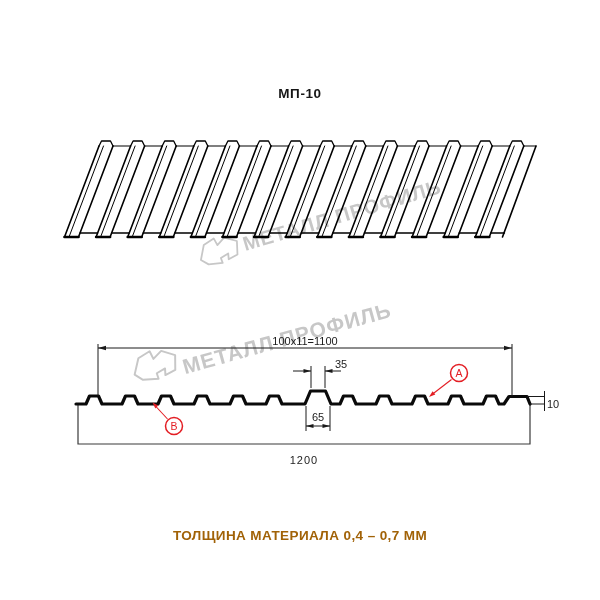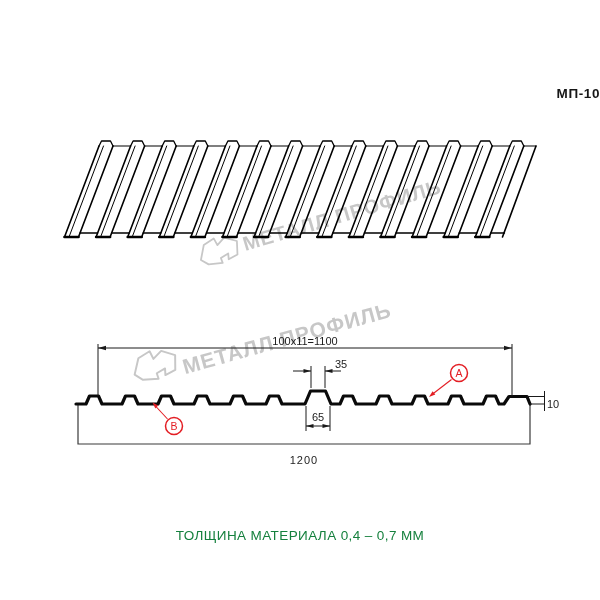--- a/index.html
+++ b/index.html
@@ -1,23 +1,23 @@
 <!DOCTYPE html>
 <html><head>
 <meta charset="utf-8">
 <style>
   html,body{margin:0;padding:0;background:#fff;}
   .page{position:relative;width:600px;height:600px;background:#ffffff;overflow:hidden;
         font-family:"Liberation Sans",sans-serif;color:#141414;}
   .title{position:absolute;left:0;top:48px;width:600px;text-align:center;
          font-size:31px;font-weight:bold;letter-spacing:1px;color:#141414;}
-  .subtitle{position:absolute;left:0;top:86px;width:600px;text-align:right;
+  .subtitle{position:absolute;left:0;top:86px;width:600px;text-align:center;
          font-size:13.5px;font-weight:bold;letter-spacing:.6px;color:#161616;}
   .footer{position:absolute;left:0;top:528px;width:600px;text-align:center;
-         font-size:13.5px;font-weight:normal;letter-spacing:.4px;color:#15803d;}
+         font-size:13.5px;font-weight:bold;letter-spacing:.4px;color:#a16207;}
   .wm-text{position:absolute;white-space:nowrap;font-weight:bold;color:#c7c7c7;}
   .wm1-text{left:246px;top:234px;font-size:20px;letter-spacing:1px;line-height:20px;
         transform:rotate(-16.5deg);transform-origin:0 100%;}
   .wm2-text{left:186px;top:356px;font-size:21px;letter-spacing:1px;line-height:22px;
         transform:rotate(-15.5deg);transform-origin:0 100%;}
   .wm-logo{position:absolute;}
   .wm1-logo{left:197px;top:236px;width:45px;height:31px;transform:rotate(-12deg);}
   .wm2-logo{left:131px;top:346px;width:49px;height:40px;transform:rotate(-10deg);}
   .art{position:absolute;}
   #sheet-art{left:58px;top:118px;}

